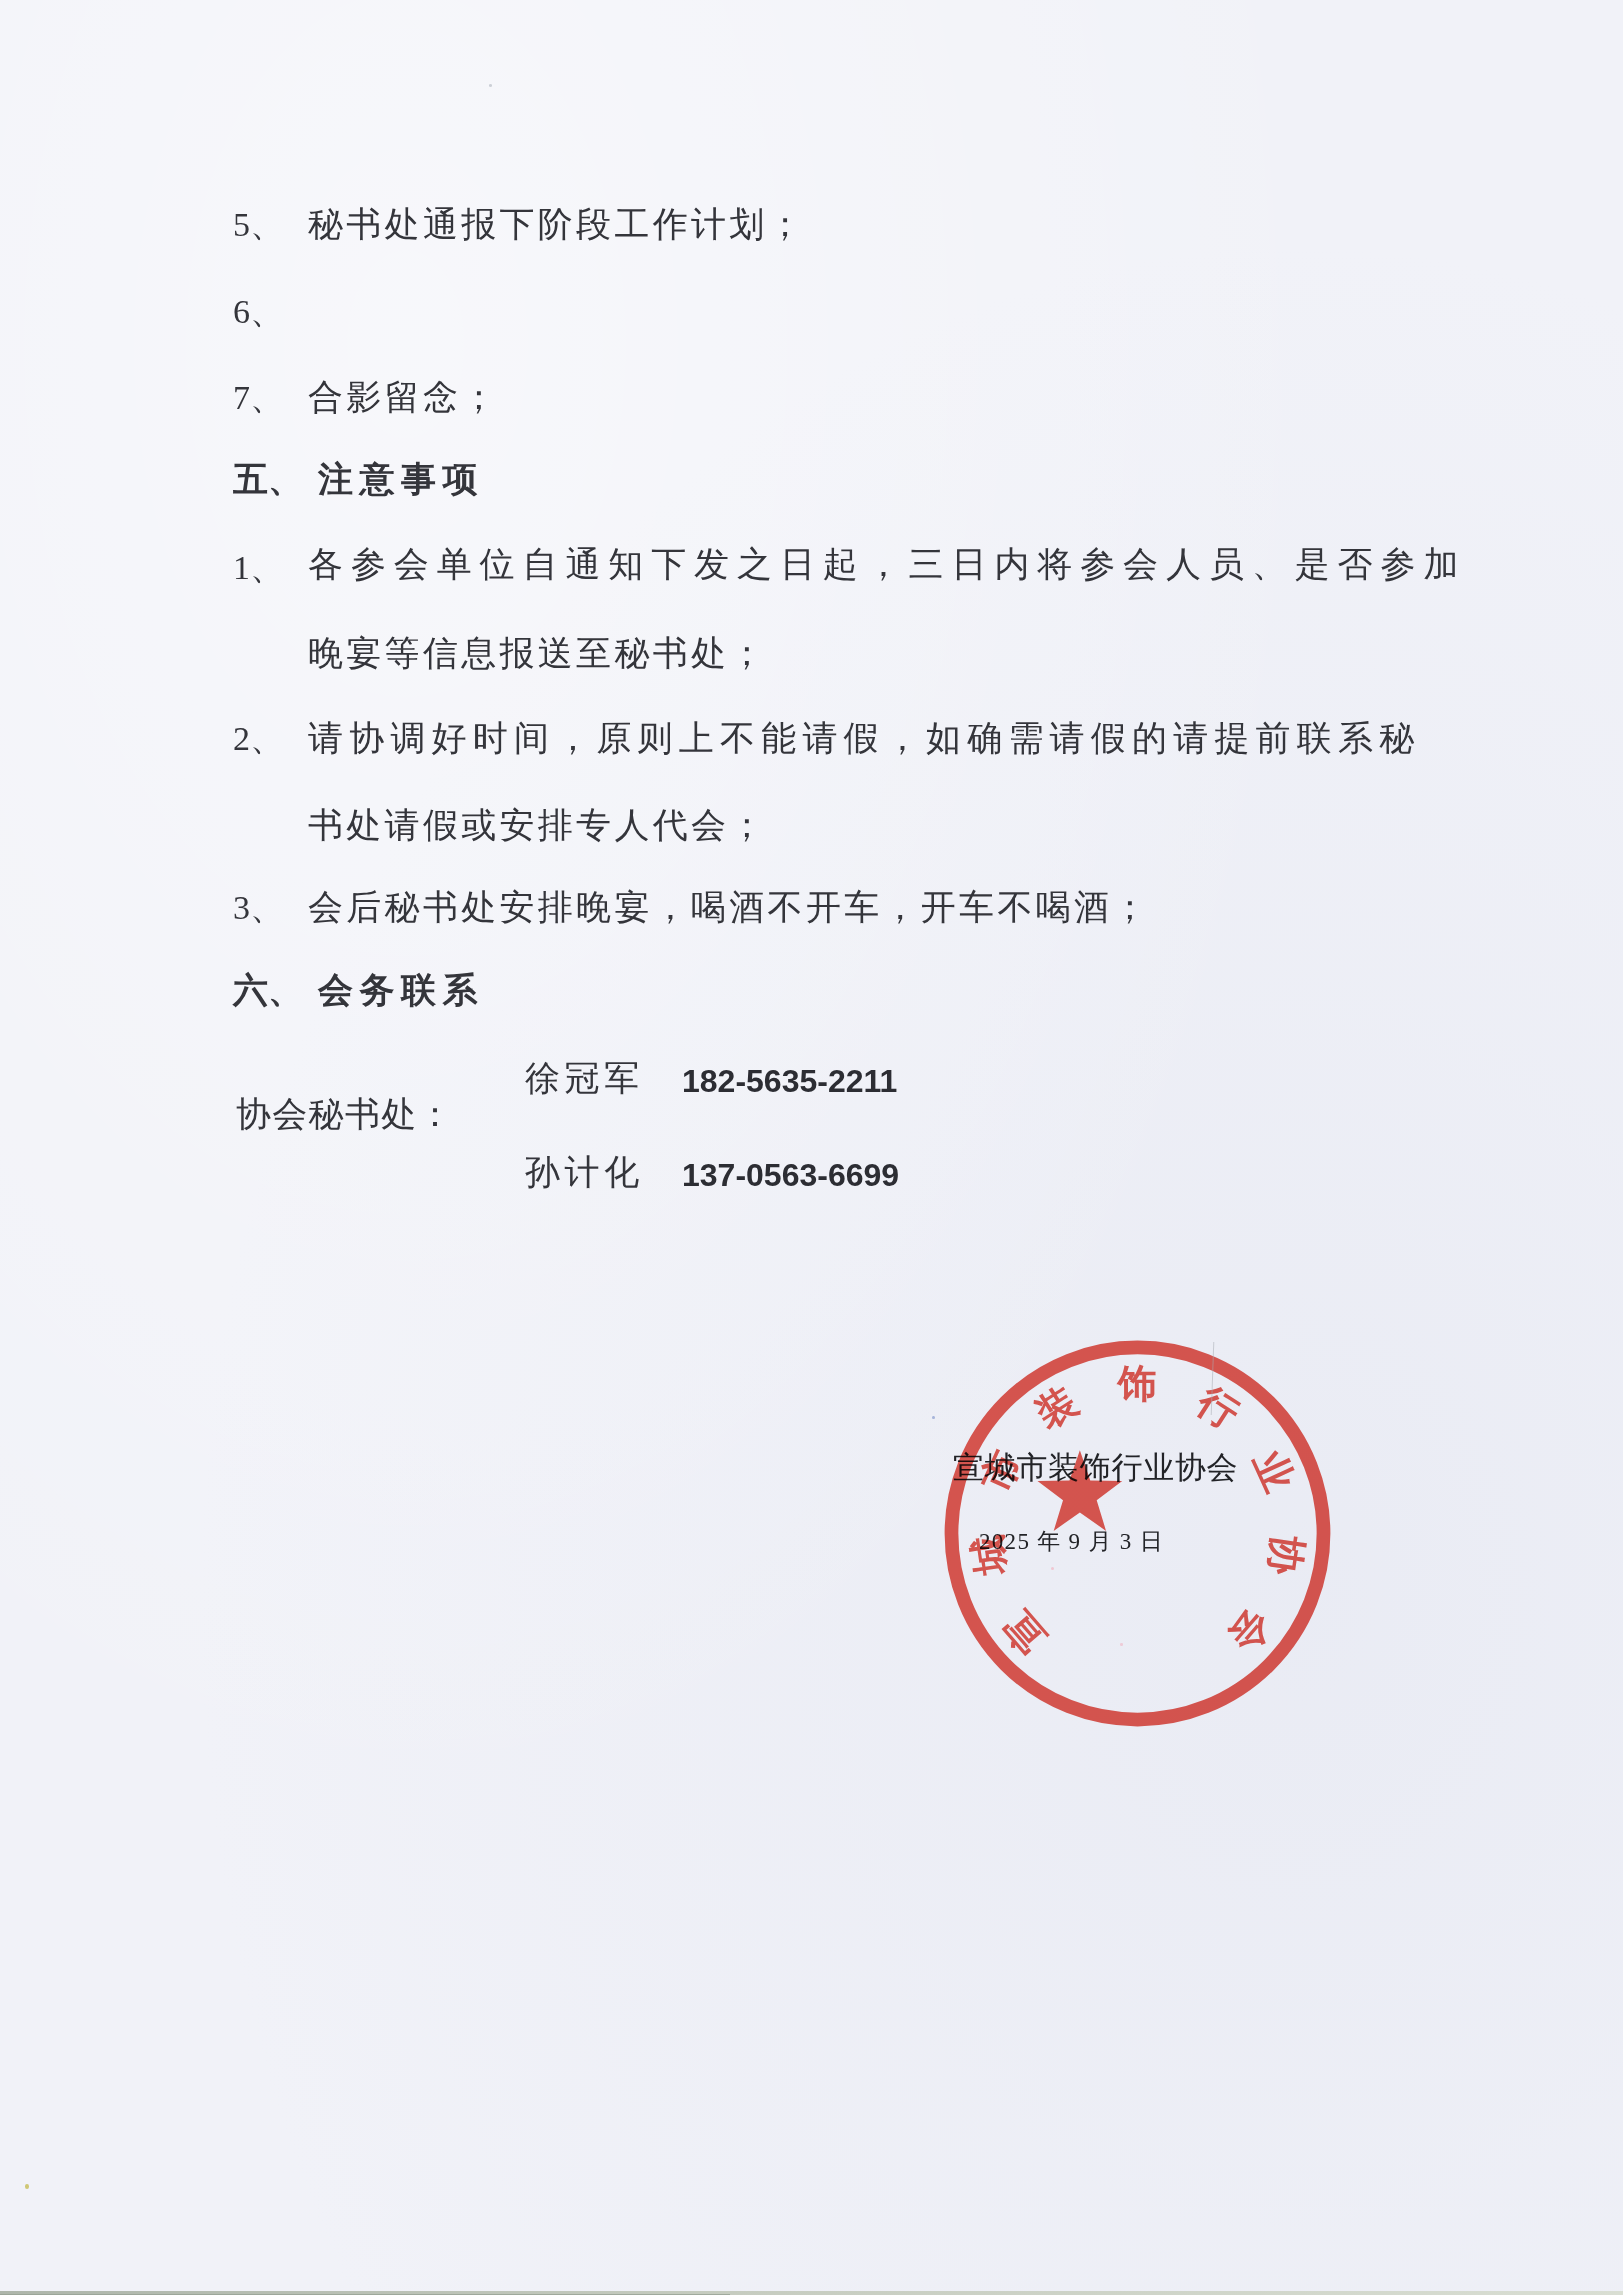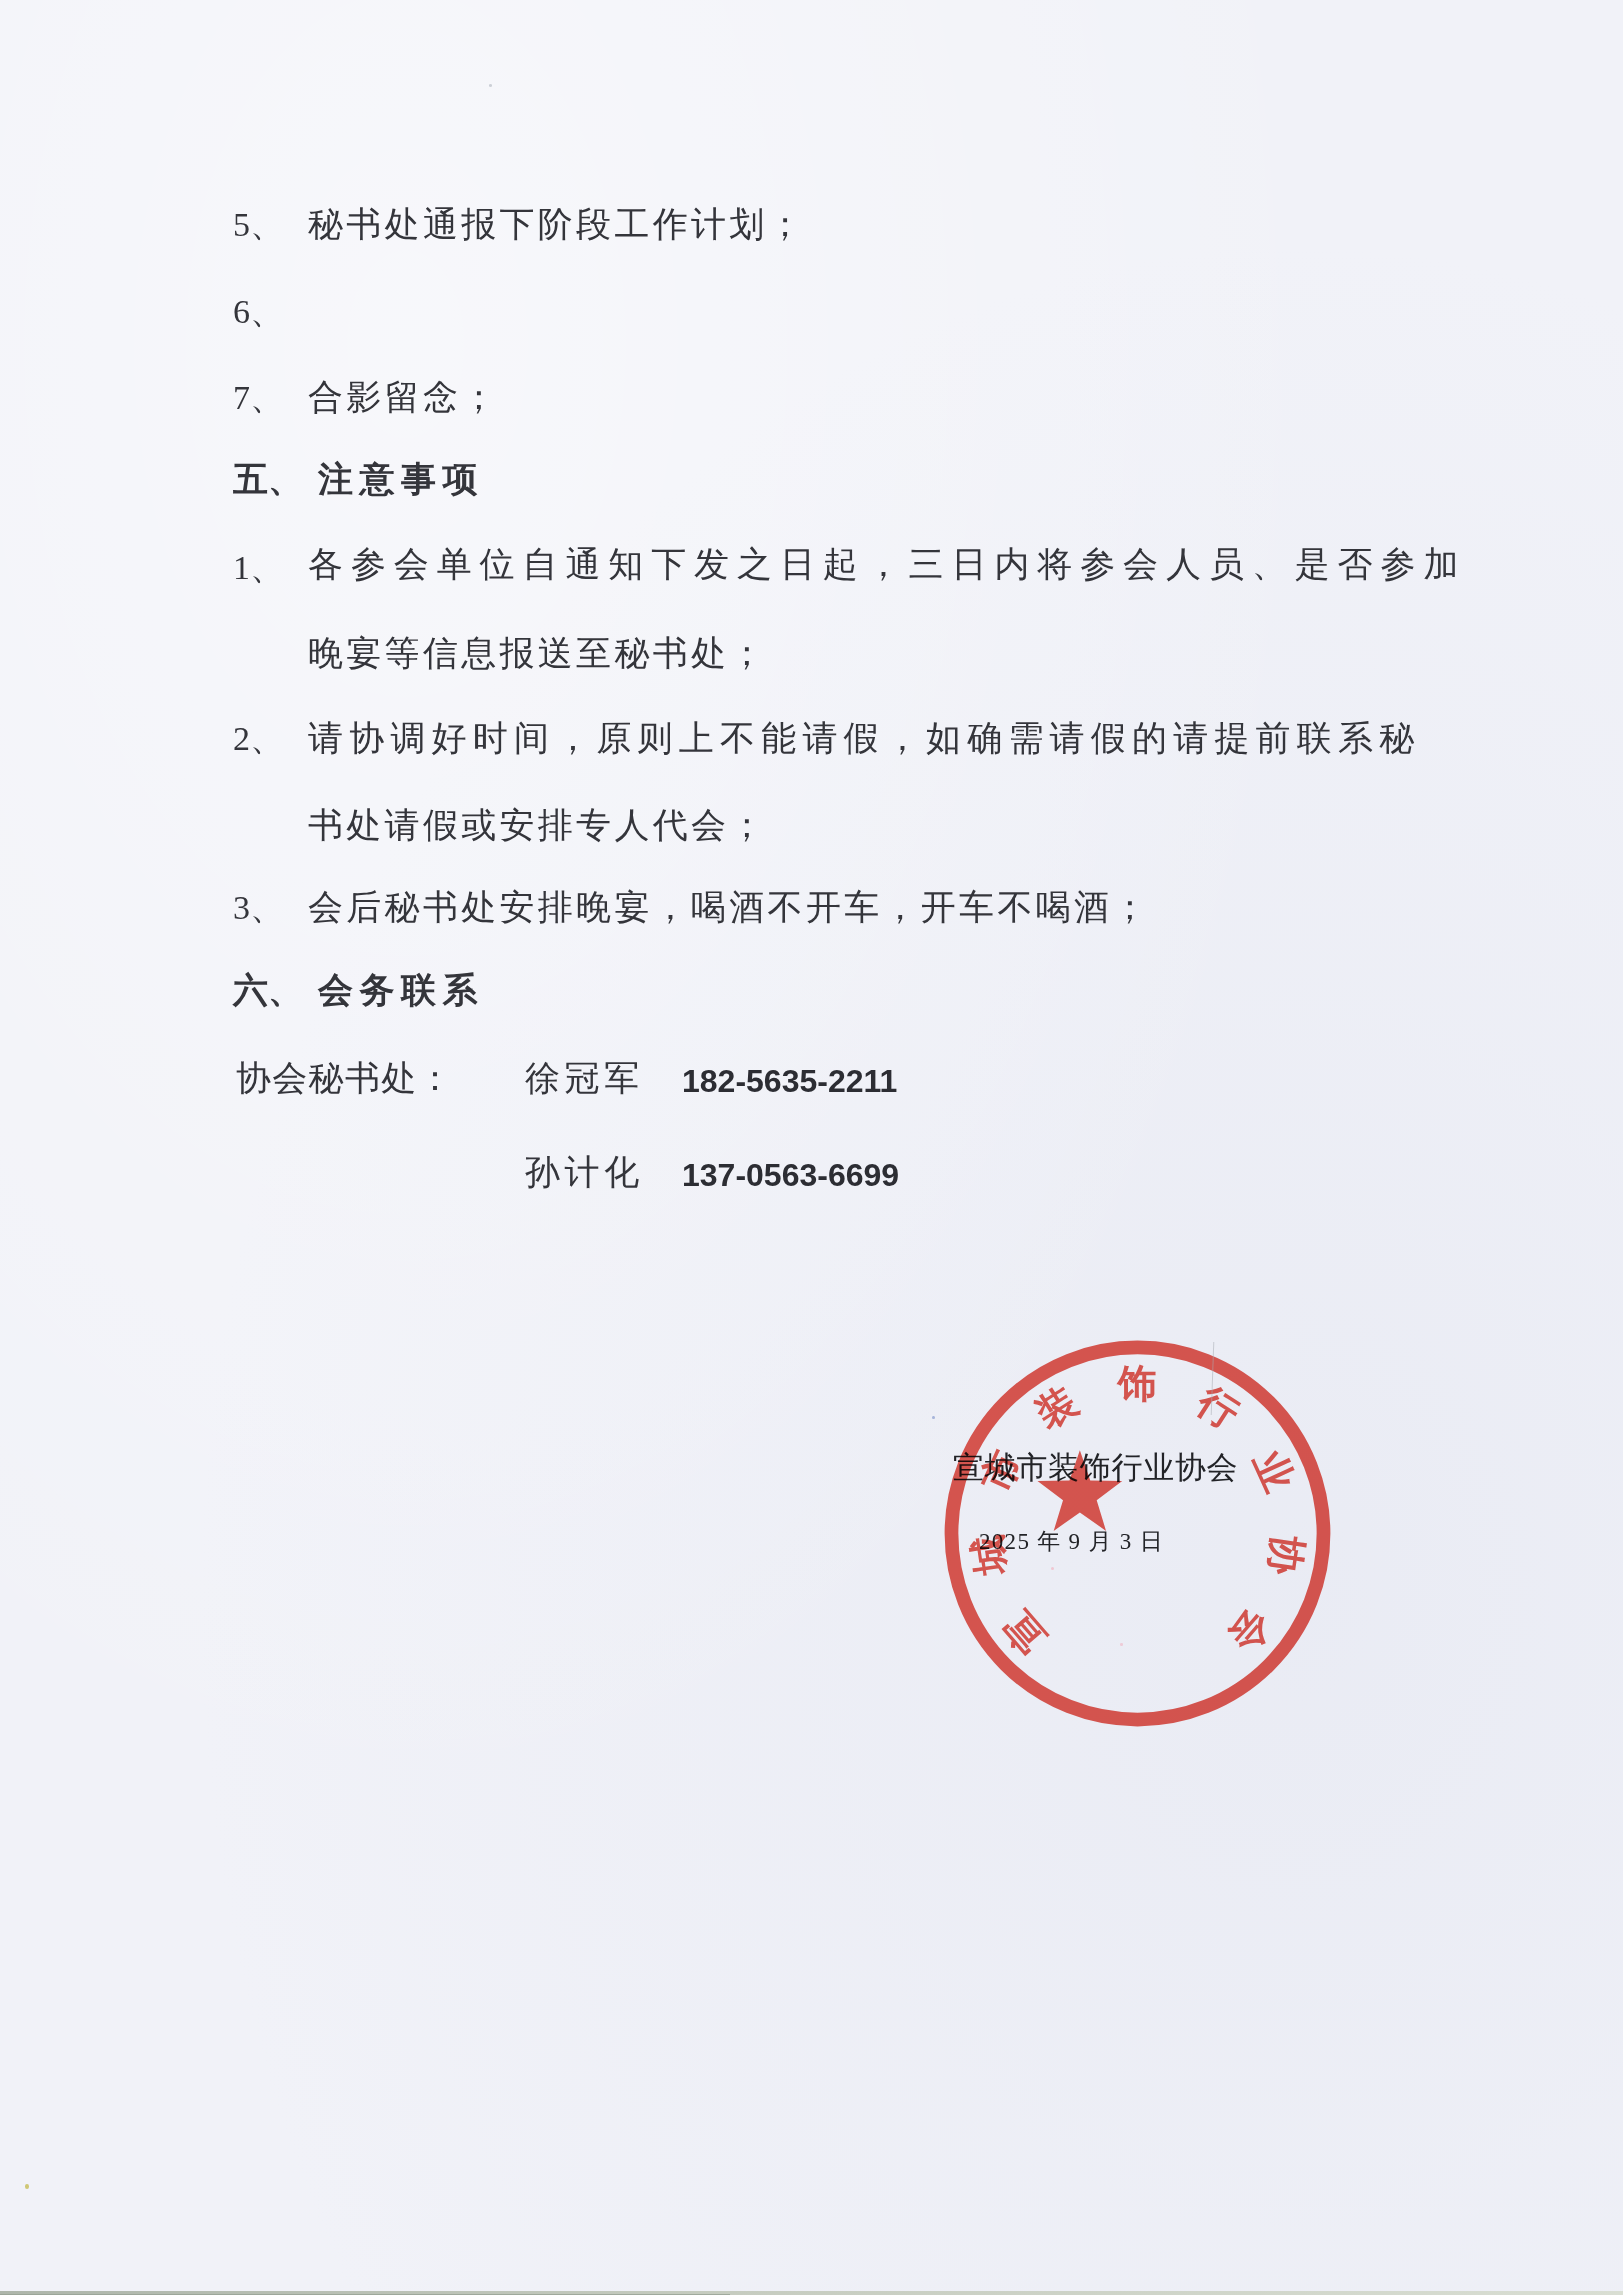--- a/index.html
+++ b/index.html
@@ -14,21 +14,21 @@
     font-family:"Liberation Serif", serif;
     color:#34353b;
   }
   .row{position:absolute;left:0;width:1623px;height:41px;line-height:41px;white-space:nowrap;}
   .num{position:absolute;left:233px;font-size:34px;letter-spacing:0;}
   .txt{position:absolute;left:308px;font-size:35px;letter-spacing:3.3px;}
   .heading .num,.heading .txt{font-weight:bold;font-size:35px;}
   .heading .txt{left:318px;letter-spacing:6.5px;}
   .txt.j26{letter-spacing:7.9px;font-family:Liberation Mono, monospace;}
   .txt.j27{letter-spacing:6.2px;}
-  .label{position:absolute;left:236px;font-size:35px;letter-spacing:1.3px;}
+  .label{position:absolute;left:236px;font-size:35px;letter-spacing:1.3px;margin-top:36px;}
   .cname{position:absolute;left:525px;font-size:35px;letter-spacing:4.6px;}
   .phone{
     position:absolute;left:682px;top:2.6px;
     font-family:"Liberation Sans", sans-serif;font-weight:bold;
     font-size:32px;letter-spacing:0;color:#2c2d33;
   }
   .sig-org{position:absolute;left:953px;top:1447px;font-size:31px;letter-spacing:0.7px;color:#222327;white-space:nowrap;}
   .sig-date{position:absolute;left:979px;top:1526px;font-size:23px;letter-spacing:1.3px;color:#222327;white-space:nowrap;}
   .stamp{
     position:absolute;left:941px;top:1337px;width:393px;height:393px;

